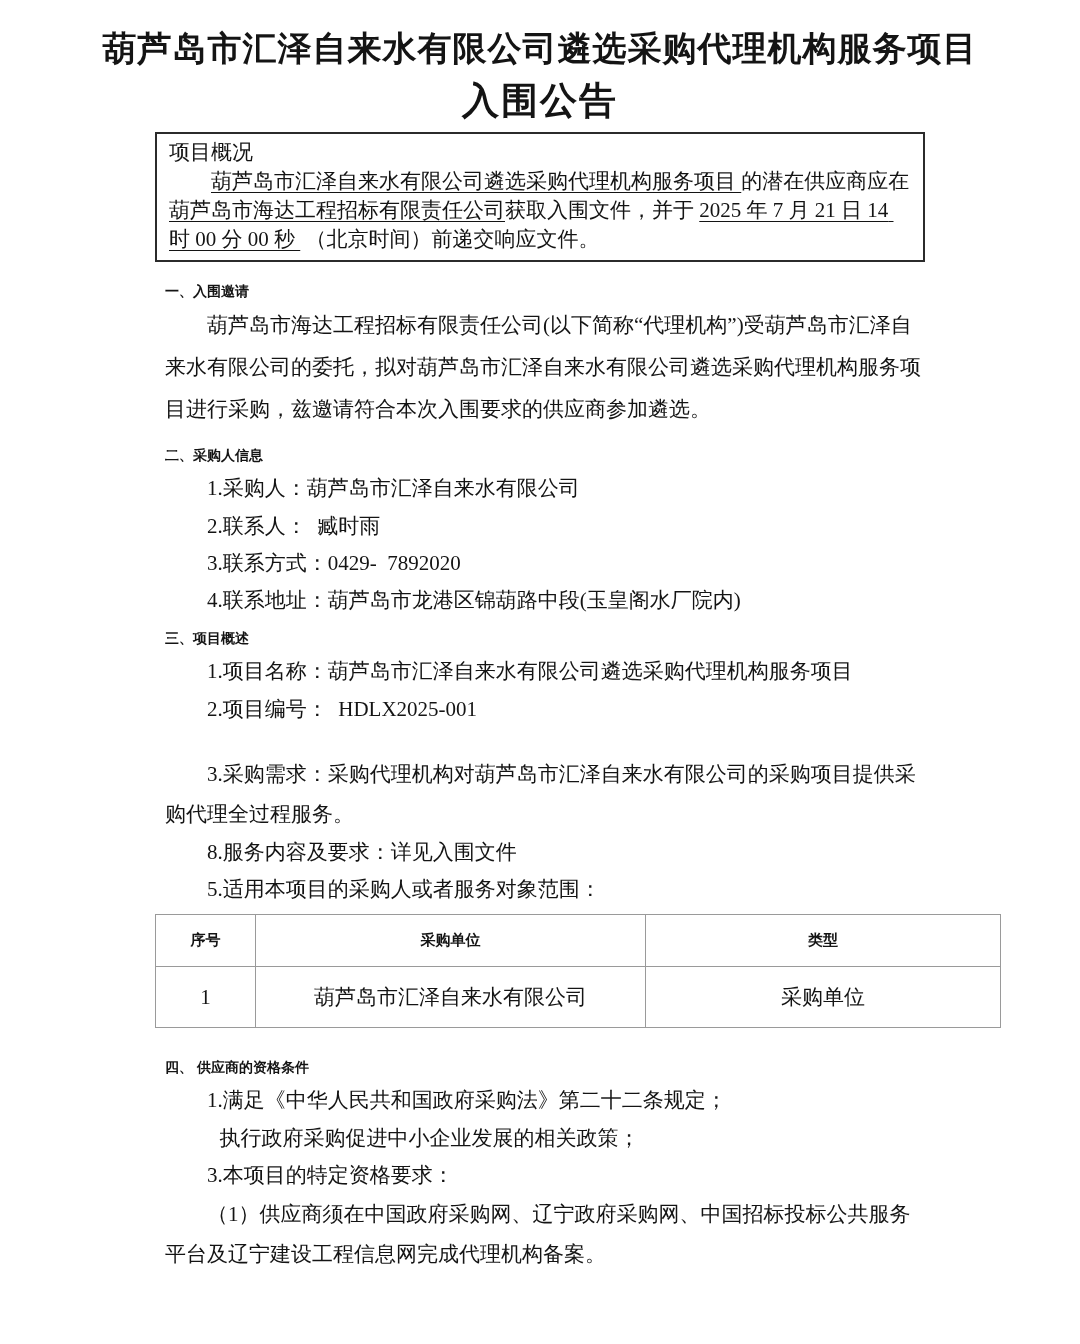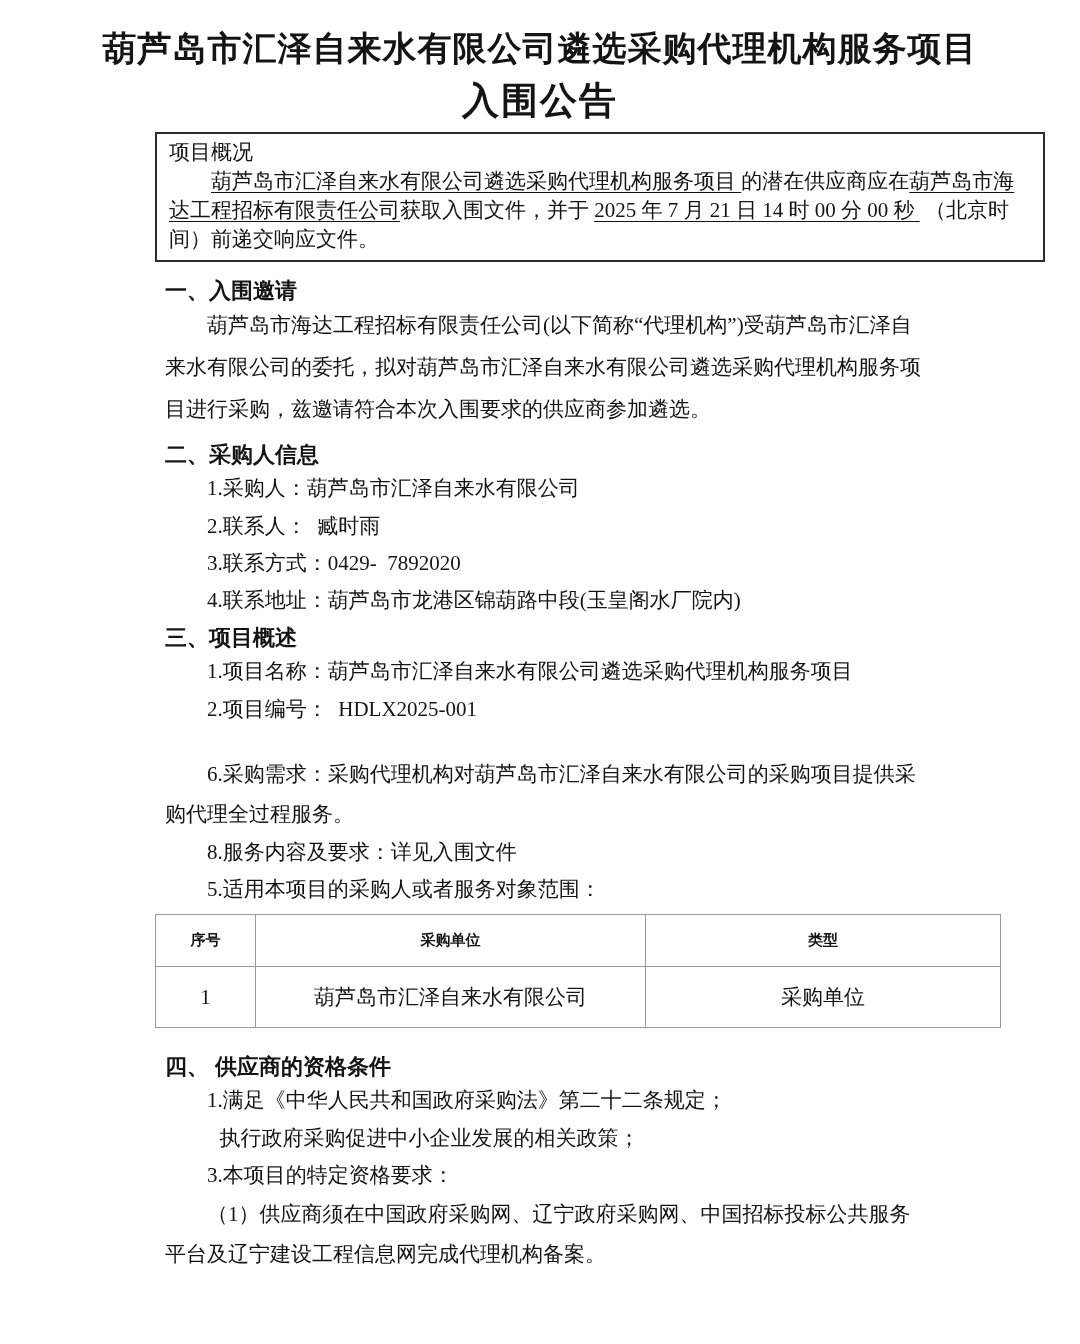--- a/index.html
+++ b/index.html
@@ -10,30 +10,30 @@
     font-family:"Liberation Serif","DejaVu Serif",serif;
     font-size:21px;
     overflow:hidden;
   }
   .hd{font-family:"Liberation Sans","DejaVu Sans",sans-serif;font-weight:700;}
   .title{margin:0;text-align:center;font-size:34px;line-height:49px;letter-spacing:1px;}
   .subtitle{margin:4px 0 0 0;text-align:center;font-size:37px;line-height:47px;letter-spacing:2px;}
   .content{margin-left:165px;margin-right:150px;}
   
   .box{
-    box-sizing:border-box;width:890px;margin:8px 0 0 -10px;
+    box-sizing:border-box;width:770px;margin:8px 0 0 -10px;
     border:2px solid #2b2b2b;
     padding:4px 12px 6px 12px;
     line-height:29px;font-size:21px;
   }
   .box-heading{white-space:pre-wrap;}
   .box-para{text-indent:2em;white-space:pre-wrap;}
   .u{text-decoration:underline;text-underline-offset:4px;text-decoration-thickness:1px;}
   
-  .sec-h{font-size:22px;line-height:26px;margin:0;}
+  .sec-h{font-size:14px;line-height:26px;margin:0;}
   .sec1-h{margin-top:16px;}
   .sec2-h{margin-top:12px;}
   .sec3-h{margin-top:6px;}
   .sec4-h{margin-top:26px;}
   .para{margin:0;text-indent:2em;line-height:42px;white-space:pre-wrap;}
   .para-tight{margin:0;text-indent:2em;line-height:40px;white-space:pre-wrap;}
   .item{margin:0;text-indent:2em;line-height:37px;white-space:pre-wrap;}
   .item-first{line-height:40px;}
   .item-deep{text-indent:2.6em;}
   .gap{height:26px;}
@@ -72,21 +72,21 @@
   <h3 class="sec-h sec2-h hd">二、采购人信息</h3>
   <p class="item item-first">1.采购人：葫芦岛市汇泽自来水有限公司</p>
   <p class="item">2.联系人：  臧时雨</p>
   <p class="item">3.联系方式：0429-  7892020</p>
   <p class="item">4.联系地址：葫芦岛市龙港区锦葫路中段(玉皇阁水厂院内)</p>
 
   <h3 class="sec-h sec3-h hd">三、项目概述</h3>
   <p class="item item-first">1.项目名称：葫芦岛市汇泽自来水有限公司遴选采购代理机构服务项目</p>
   <p class="item">2.项目编号：  HDLX2025-001</p>
   <div class="gap"></div>
-  <p class="para-tight">6.采购需求：采购代理机构对葫芦岛市汇泽自来水有限公司的采购项目提供采购代理全过程服务。</p>
+  <p class="para-tight">3.采购需求：采购代理机构对葫芦岛市汇泽自来水有限公司的采购项目提供采购代理全过程服务。</p>
   <p class="item">8.服务内容及要求：详见入围文件</p>
   <p class="item">5.适用本项目的采购人或者服务对象范围：</p>
 
   <table class="tbl">
     <colgroup>
       <col class="col-no">
         <col class="col-unit">
         <col class="col-type">
     </colgroup>
     <thead>

